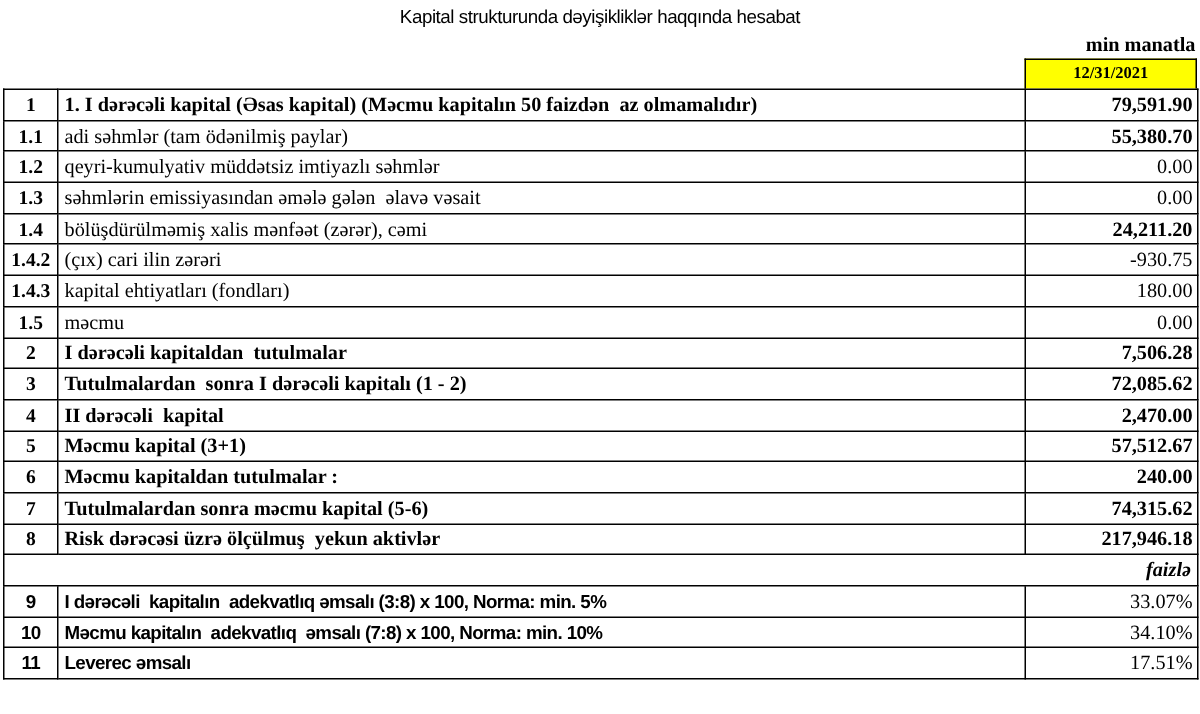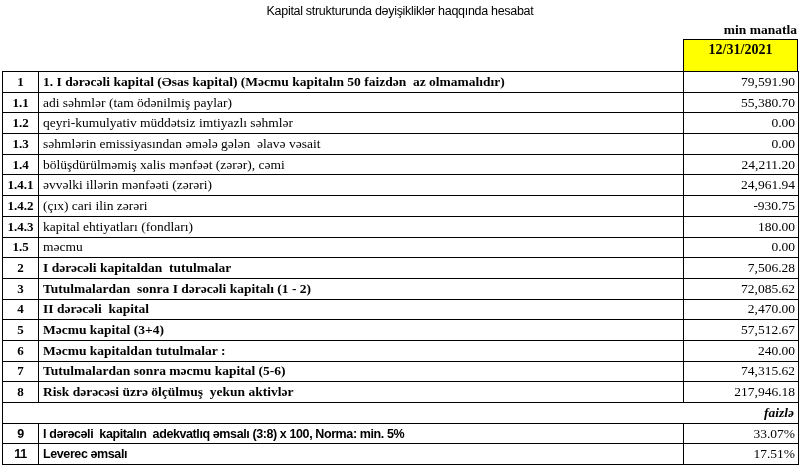--- a/index.html
+++ b/index.html
@@ -21,28 +21,28 @@
   }
   .unit {
     margin-top: 5px;
     text-align: right;
     padding-right: 3px;
     font-weight: 700;
     font-size: 13.5px;
     line-height: 14px;
   }
   .date-cell {
-    width: 115px; height: 32px;
+    width: 115px; height: 20px;
     margin: 2px 2px 0 auto;
     background: #FFFF00;
     border: 1px solid #000;
     border-bottom: none;
     text-align: center;
     font-weight: 700;
-    font-size: 14px;
+    font-size: 11px;
     line-height: 19px;
   }
 
   table.report {
     border-collapse: collapse;
     table-layout: fixed;
     margin-left: 2px;
     width: 796px;
   }
   .report td {
@@ -61,21 +61,21 @@
   }
   .report td.label {
     padding-left: 4px;
     white-space: pre;
   }
   .report td.value {
     text-align: right;
     padding-right: 3px;
   }
   tr.lb td.label { font-weight: 700; }
-  tr.vb td.value { font-weight: 400; }
+  tr.vb td.value { font-weight: 700; }
   tr.cond td.num, tr.cond td.label {
     font-family: "Liberation Sans", sans-serif;
     font-weight: 700;
     letter-spacing: -0.4px;
     font-size: 12.5px;
   }
   td.divider {
     text-align: right;
     padding-right: 4px;
     font-weight: 700;
@@ -120,25 +120,20 @@
         <td class="num">1.3</td>
         <td class="label">səhmlərin emissiyasından əmələ gələn  əlavə vəsait</td>
         <td class="value">0.00</td>
       </tr>
       <tr class="vb">
         <td class="num">1.4</td>
         <td class="label">bölüşdürülməmiş xalis mənfəət (zərər), cəmi</td>
         <td class="value">24,211.20</td>
       </tr>
       <tr>
-        <td class="num">1.4.1</td>
-        <td class="label">əvvəlki illərin mənfəəti (zərəri)</td>
-        <td class="value">24,961.94</td>
-      </tr>
-      <tr>
         <td class="num">1.4.2</td>
         <td class="label">(çıx) cari ilin zərəri</td>
         <td class="value">-930.75</td>
       </tr>
       <tr>
         <td class="num">1.4.3</td>
         <td class="label">kapital ehtiyatları (fondları)</td>
         <td class="value">180.00</td>
       </tr>
       <tr>
@@ -156,21 +151,21 @@
         <td class="label">Tutulmalardan  sonra I dərəcəli kapitalı (1 - 2)</td>
         <td class="value">72,085.62</td>
       </tr>
       <tr class="lb vb">
         <td class="num">4</td>
         <td class="label">II dərəcəli  kapital</td>
         <td class="value">2,470.00</td>
       </tr>
       <tr class="lb vb">
         <td class="num">5</td>
-        <td class="label">Məcmu kapital (3+4)</td>
+        <td class="label">Məcmu kapital (3+1)</td>
         <td class="value">57,512.67</td>
       </tr>
       <tr class="lb vb">
         <td class="num">6</td>
         <td class="label">Məcmu kapitaldan tutulmalar :</td>
         <td class="value">240.00</td>
       </tr>
       <tr class="lb vb">
         <td class="num">7</td>
         <td class="label">Tutulmalardan sonra məcmu kapital (5-6)</td>
@@ -183,20 +178,25 @@
       </tr>
       <tr>
         <td class="divider" colspan="3">faizlə</td>
       </tr>
       <tr class="cond">
         <td class="num">9</td>
         <td class="label">I dərəcəli  kapitalın  adekvatlıq əmsalı (3:8) x 100, Norma: min. 5%</td>
         <td class="value">33.07%</td>
       </tr>
       <tr class="cond">
+        <td class="num">10</td>
+        <td class="label">Məcmu kapitalın  adekvatlıq  əmsalı (7:8) x 100, Norma: min. 10%</td>
+        <td class="value">34.10%</td>
+      </tr>
+      <tr class="cond">
         <td class="num">11</td>
         <td class="label">Leverec əmsalı</td>
         <td class="value">17.51%</td>
       </tr>
     </tbody>
   </table>
 
 </div>
 
 </body></html>

